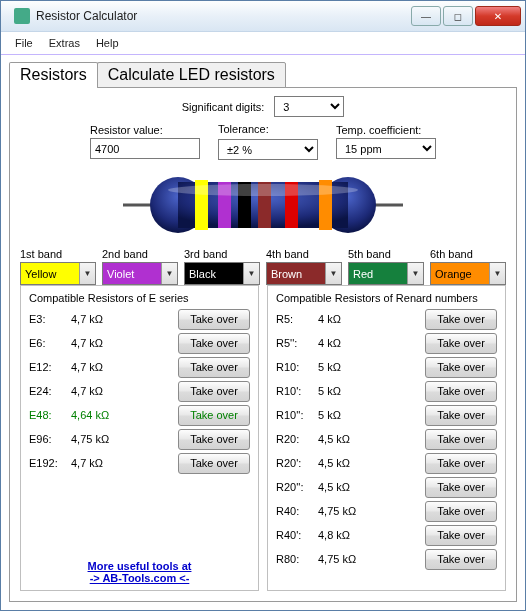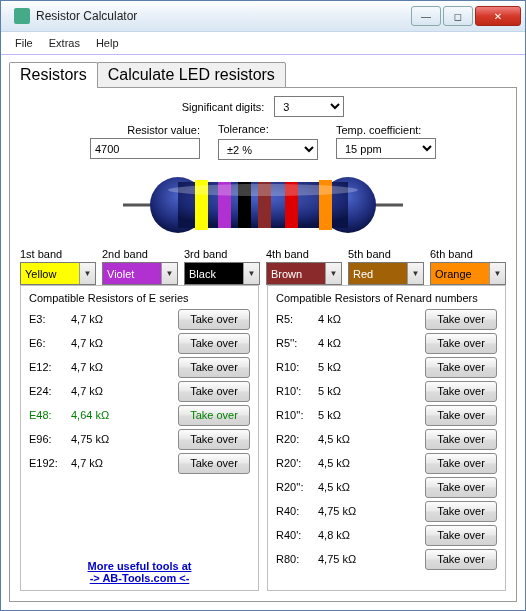--- a/index.html
+++ b/index.html
@@ -25,21 +25,21 @@
 .bands{display:flex;gap:6px;}
 .bandcol{flex:1;display:flex;flex-direction:column;gap:2px}
 .bandlabel{color:#000}
 .bandsel{display:flex;align-items:center;border:1px solid #7a7a7a;height:21px;background:#fff}
 .swatch{flex:1;height:100%;display:flex;align-items:center;padding-left:4px;color:#000;white-space:nowrap;overflow:hidden}
 .swatch.black,.swatch.brown,.swatch.violet,.swatch.red{color:#fff}
 .swatch.yellow{background:#ffff00}
 .swatch.violet{background:#b030d0}
 .swatch.black{background:#000}
 .swatch.brown{background:#8b2a2a}
-.swatch.red{background:#a16207}
+.swatch.red{background:#15803d}
 .swatch.orange{background:#ff8c00}
 .ddbtn{width:15px;height:100%;background:linear-gradient(#f5f5f5,#ddd);border-left:1px solid #999;display:flex;align-items:center;justify-content:center;font-size:8px;color:#333}
 .lists{flex:1;display:flex;gap:8px;overflow:hidden}
 .panel{flex:1;border:1px solid #bfbfbf;padding:6px 8px;display:flex;flex-direction:column}
 .ptitle{margin-bottom:4px}
 .entries{flex:1;display:flex;flex-direction:column;gap:2px}
 .entry{display:flex;align-items:center;height:22px;gap:4px}
 .ecode{width:38px}
 .eval{flex:1}
 .btn{font:inherit;font-size:11px;height:21px;width:72px;border:1px solid #8a8a8a;border-radius:3px;background:linear-gradient(#fdfdfd,#e8e8e8 48%,#dcdcdc 52%,#d3d3d3);text-align:center;cursor:default}
@@ -72,21 +72,21 @@
    <div class="tab inactive">Calculate LED resistors</div>
   </div>
   <div class="tabpage">
 
    <div class="row" style="justify-content:center">
     <span class="lbl">Significant digits:</span>
     <select class="inp" style="width:70px"><option>3</option></select>
    </div>
 
    <div class="row" style="justify-content:center;gap:18px">
-    <div style="display:flex;flex-direction:column;gap:2px;align-items:flex-end">
+    <div style="display:flex;flex-direction:column;gap:2px;align-items:flex-start">
      <span class="lbl">Resistor value:</span>
      <input class="inp" style="width: 110px;" value="4700">
     </div>
     <div style="display:flex;flex-direction:column;gap:4px">
      <span class="lbl">Tolerance:</span>
      <select class="inp" style="width:100px"><option>±2 %</option></select>
     </div>
     <div style="display:flex;flex-direction:column;gap:2px">
      <span class="lbl">Temp. coefficient:</span>
      <select class="inp" style="width:100px"><option>15 ppm</option></select>

